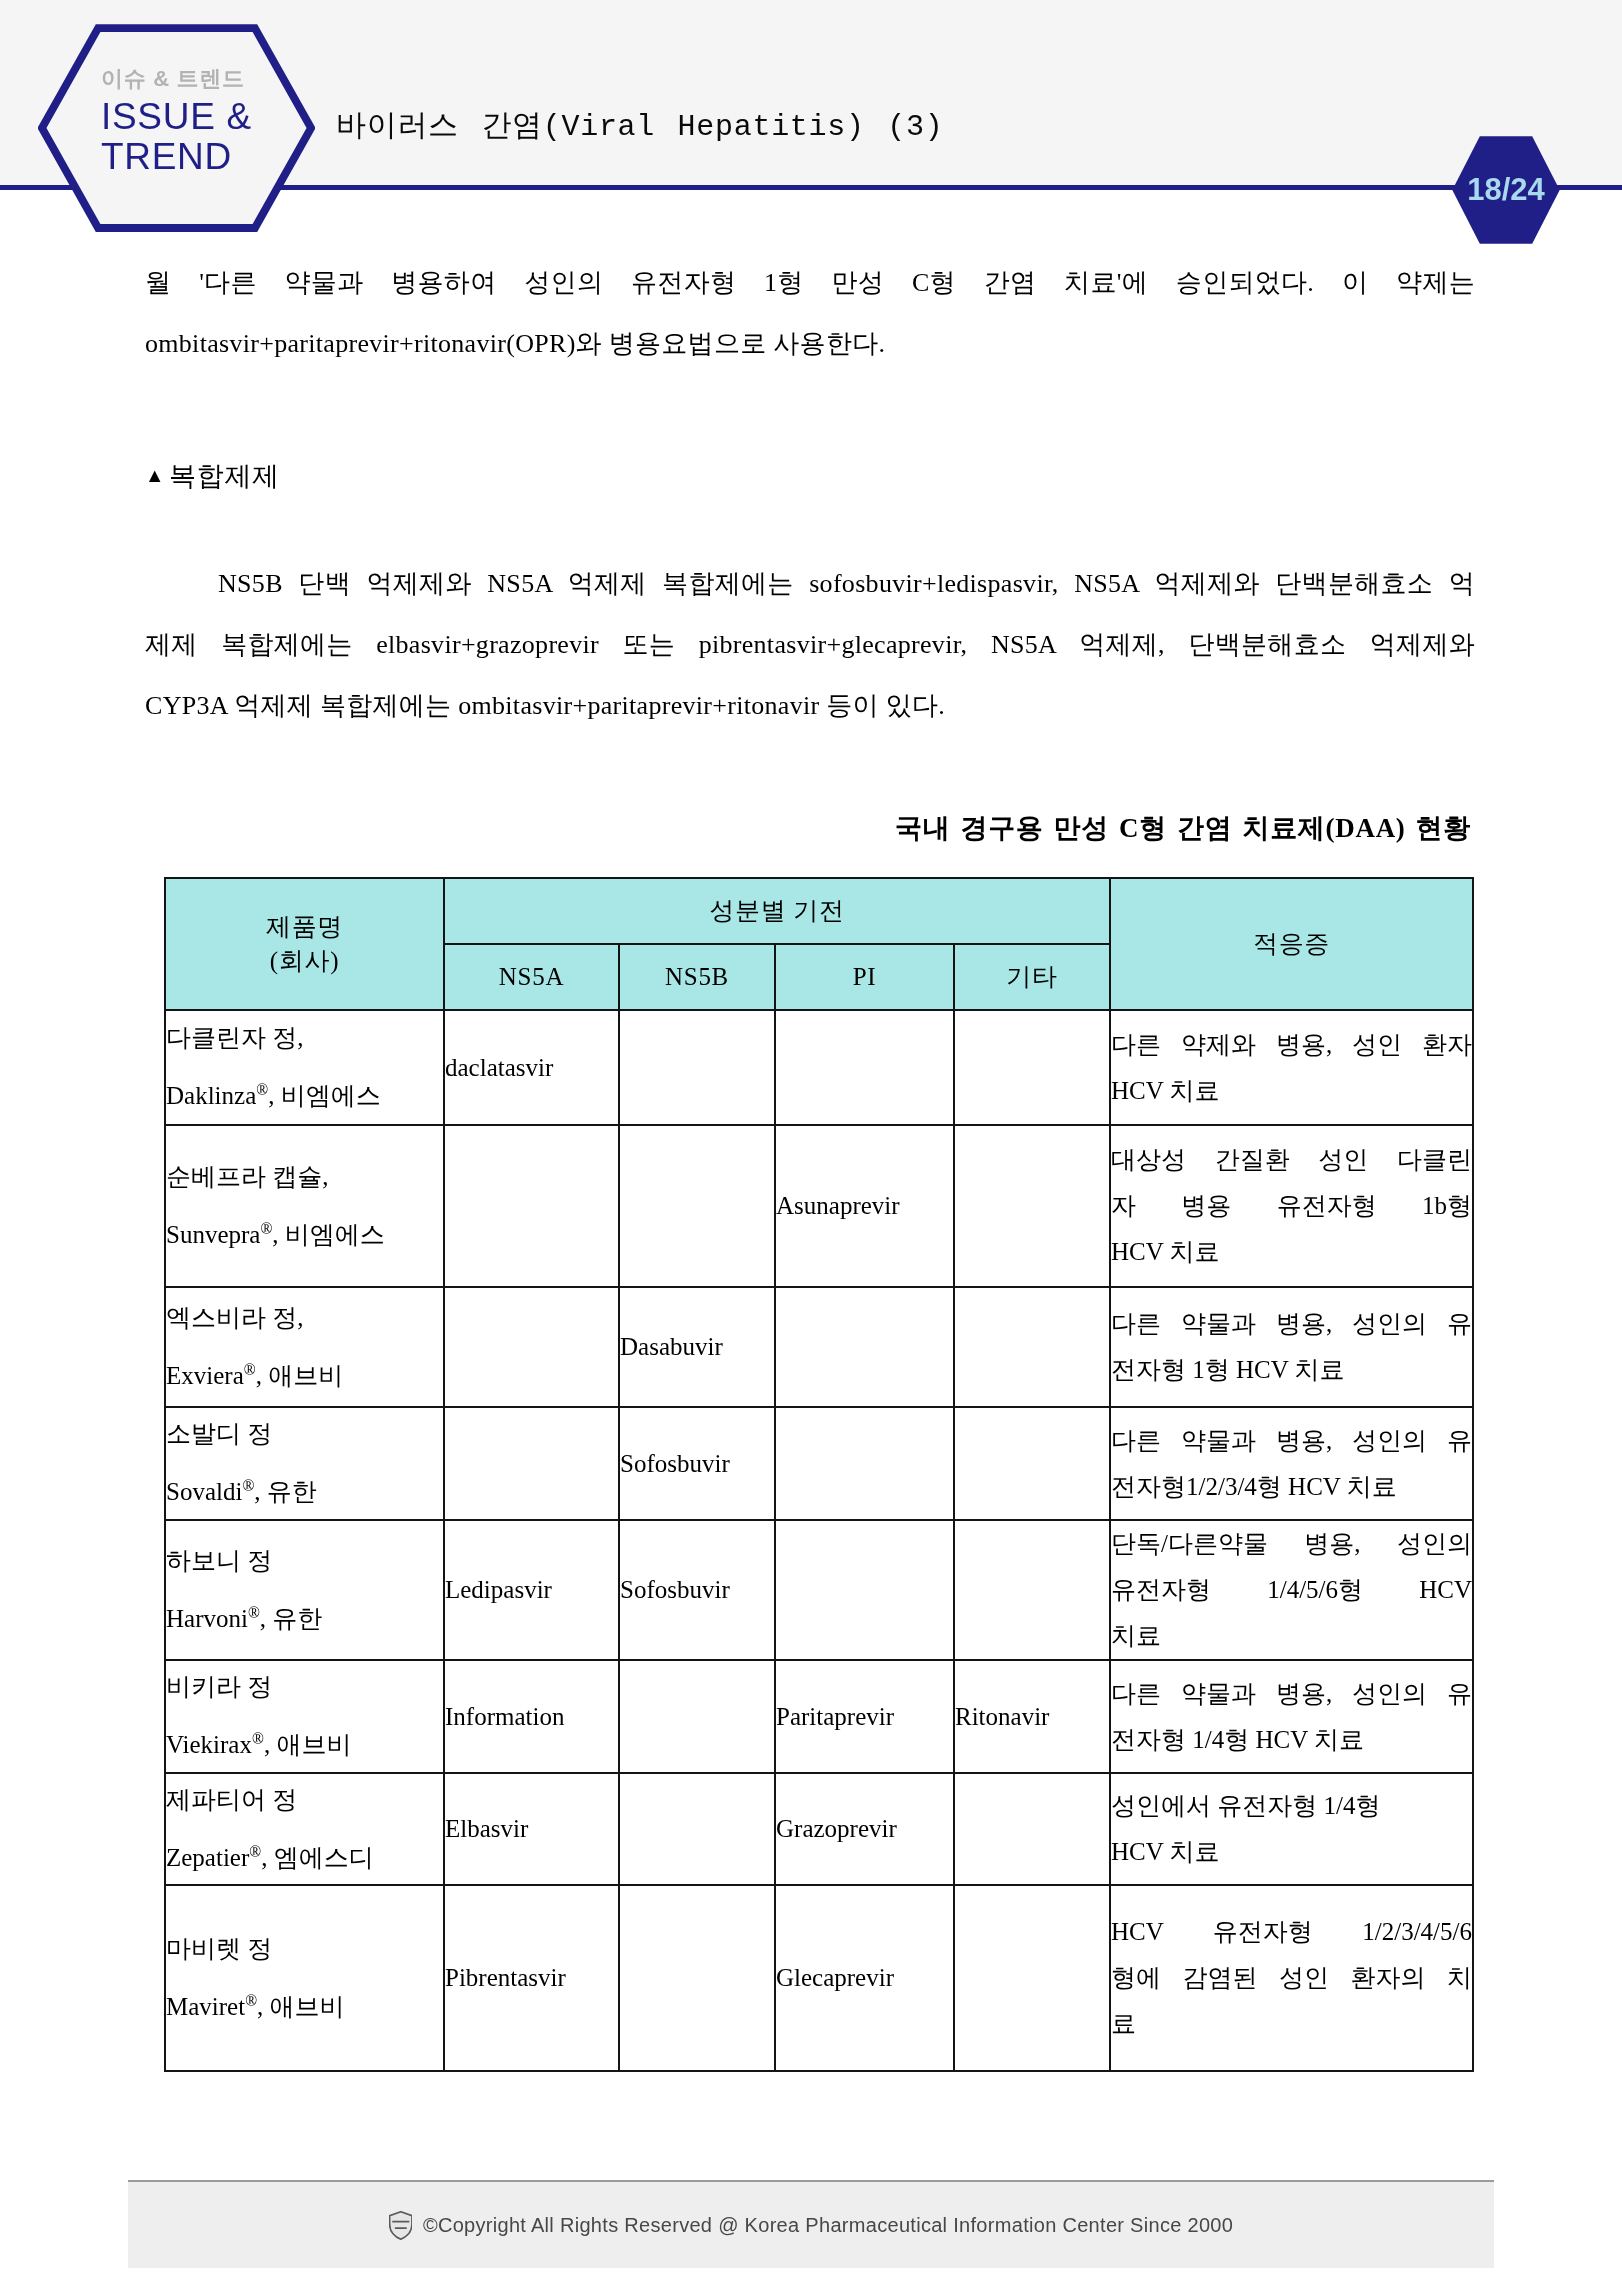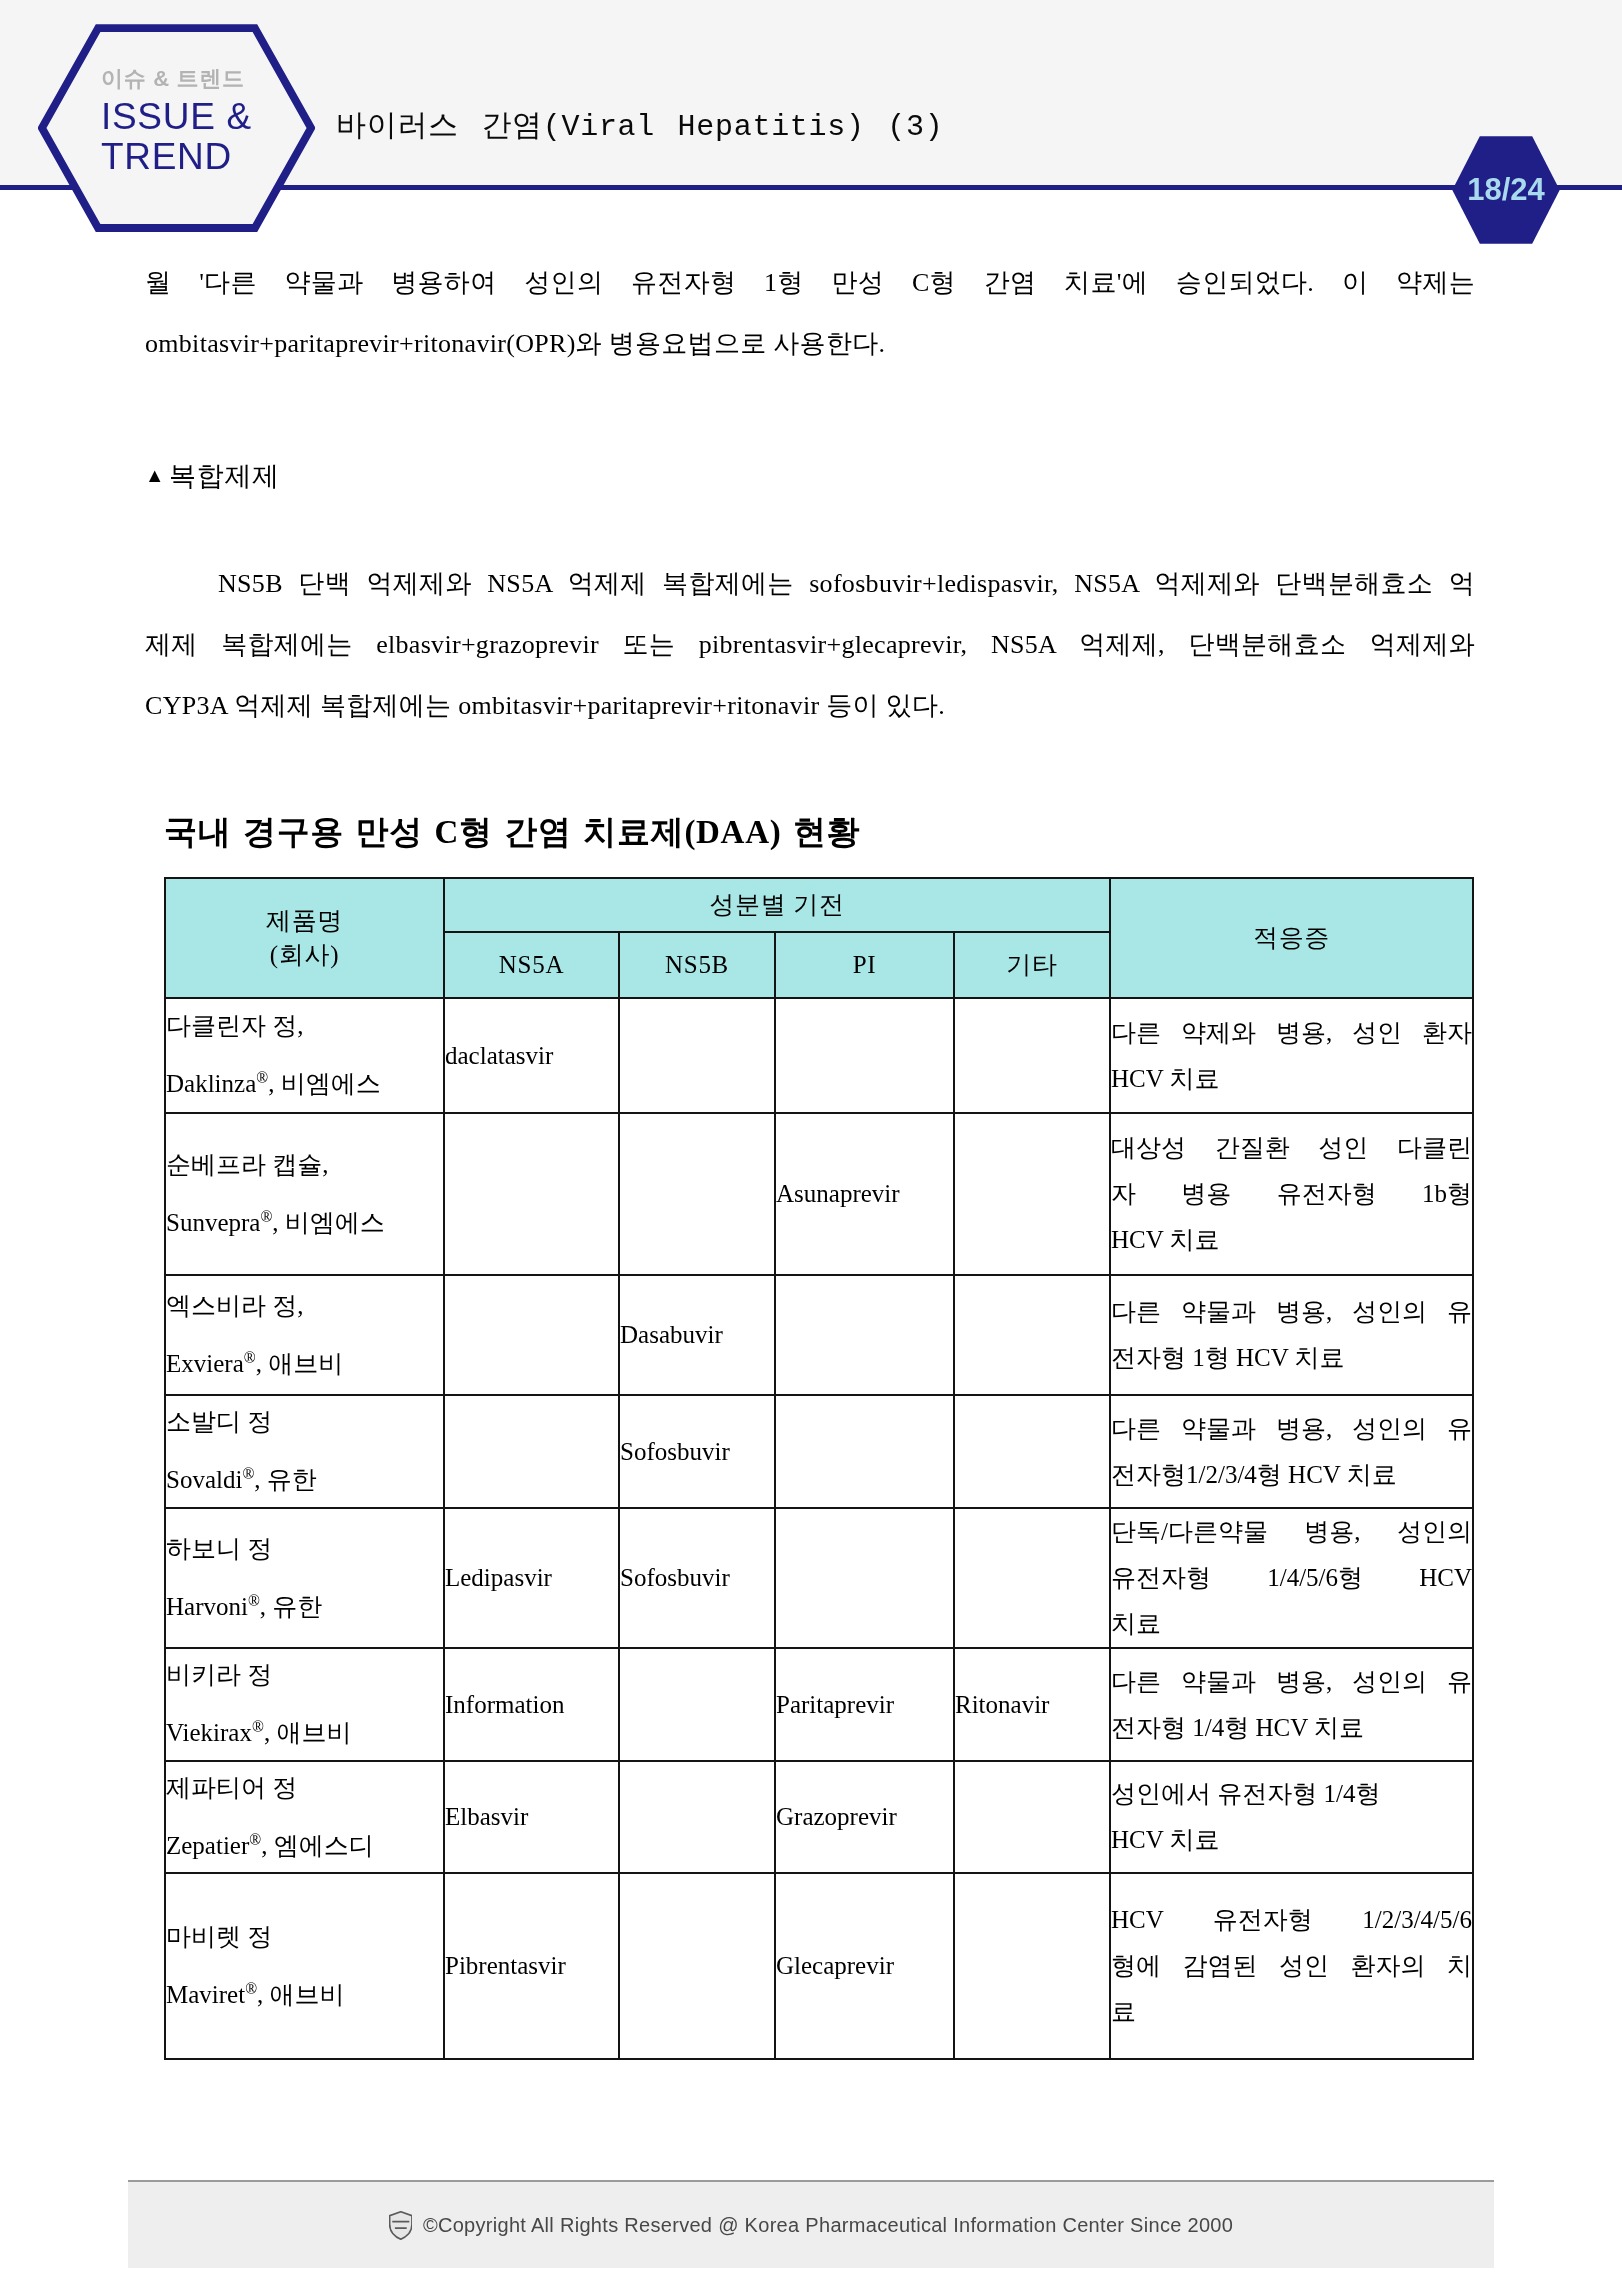--- a/index.html
+++ b/index.html
@@ -43,21 +43,21 @@
   .lline{text-align:left;}
   .indent1{padding-left:73px;}
   .section-head{
     position:absolute;left:145px;top:458px;
     font-size:27px;letter-spacing:0.7px;
   }
   .tri{font-size:19.6px;vertical-align:3.3px;margin-right:3.9px;}
   
   .tbl-title{
     position:absolute;left:164px;top:810px;width:1307px;
-    text-align:left;font-size:33px;font-weight:bold;letter-spacing:0.7px;word-spacing:2.6px;
+    text-align:right;font-size:27px;font-weight:bold;letter-spacing:0.7px;word-spacing:2.6px;
   }
   table.daa{
     position:absolute;left:164px;top:877px;width:1307px;
     border-collapse:collapse;table-layout:fixed;
     font-size:25px;
   }
   table.daa td,table.daa th{
     border:2px solid #141414;padding:0;vertical-align:middle;font-weight:normal;
   }
   th.hdr{background:#a9e7e7;text-align:center;line-height:34px;letter-spacing:0.7px;}
@@ -123,21 +123,21 @@
 <table class="daa">
   <colgroup>
     <col style="width:279px">
       <col style="width:175px">
       <col style="width:156px">
     <col style="width:179px">
       <col style="width:156px">
       <col style="width:363px">
   </colgroup>
   <tbody>
-      <tr style="height:54px">
+      <tr style="height:66px">
     <th class="hdr" rowspan="2">
       <div>제품명</div>
       <div>(회사)</div>
     </th>
     <th class="hdr" colspan="4">성분별 기전</th>
     <th class="hdr" rowspan="2">적응증</th>
   </tr>
   <tr style="height:66px">
     <th class="hdr">NS5A</th>
     <th class="hdr">NS5B</th>

